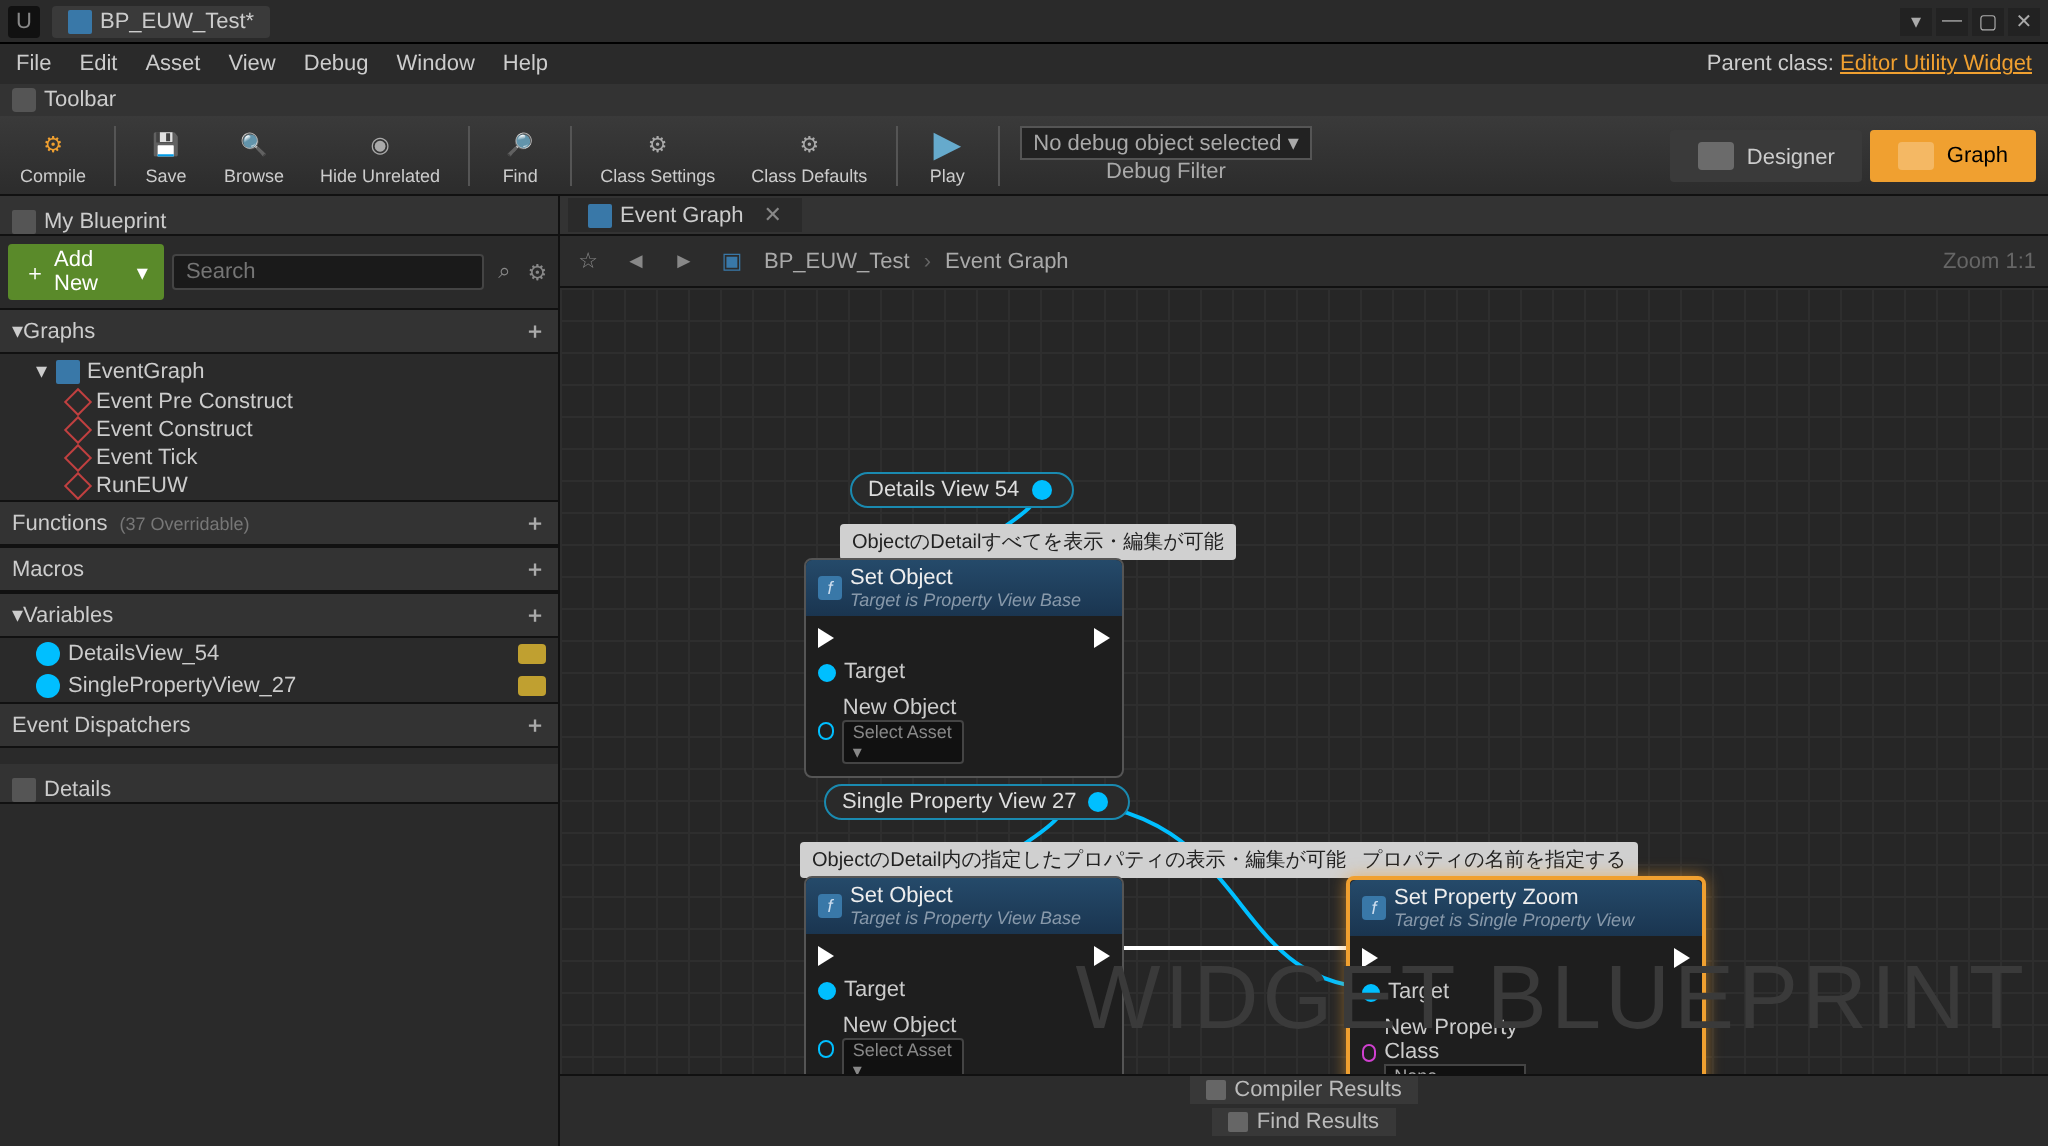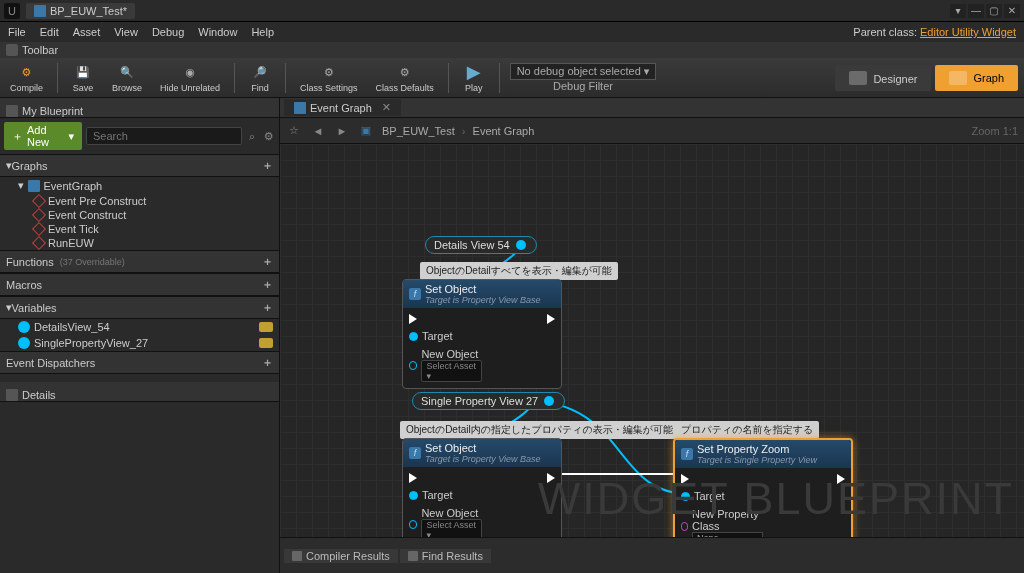--- a/index.html
+++ b/index.html
@@ -102,21 +102,21 @@
 .data-pin { width: 9px; height: 9px; border-radius: 5px; border: 1px solid #00bfff; }
 .data-pin.filled { background: #00bfff; }
 .data-pin.magenta { border-color: #d040d0; }
 .asset-sel { background: #111; border: 1px solid #444; padding: 0 4px; color: #888; font-size: 9px; border-radius: 2px; }
 .none-box { background: #111; border: 1px solid #444; padding: 0 4px; color: #aaa; font-size: 9px; }
 
 
 svg.wires { position: absolute; top:0; left:0; width:100%; height:100%; pointer-events:none; }
 
 
-.bottom-tabs { height: 36px; background: #2c2c2c; display: flex; align-items: center; gap: 2px; padding: 0 4px; border-top: 1px solid #111; }
+.bottom-tabs { height: 36px; background: #2c2c2c; display: flex; align-items: center; gap: 2px; padding: 0 4px; border-top: 1px solid #111; flex-direction: column; }
 .bottom-tab { background: #383838; padding: 1px 8px; display: flex; align-items: center; gap: 4px; font-size: 10px; color: #bbb; }
 .bottom-tab .ico { width: 10px; height: 10px; background: #666; border-radius: 1px; }
 </style>
 </head>
 <body>
 
 <div class="titlebar">
   <div class="ue-logo">U</div>
   <div class="title-tab">
     <span class="bp-ico"></span>

